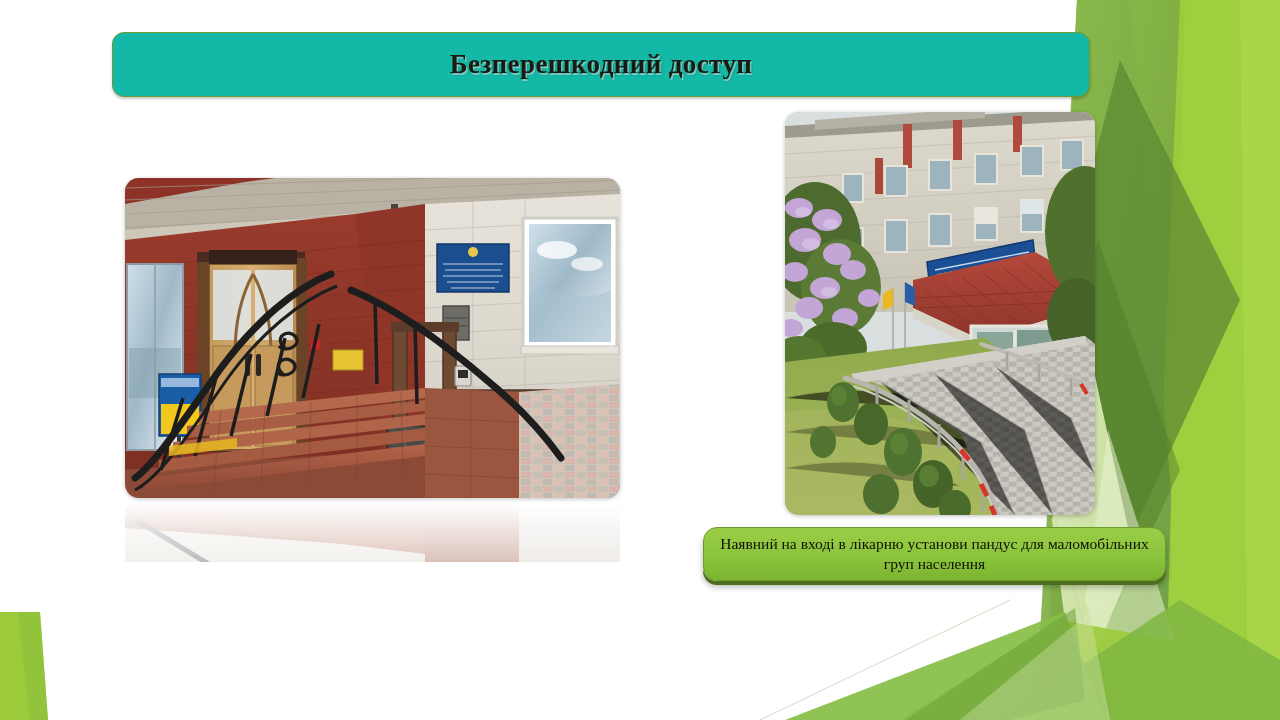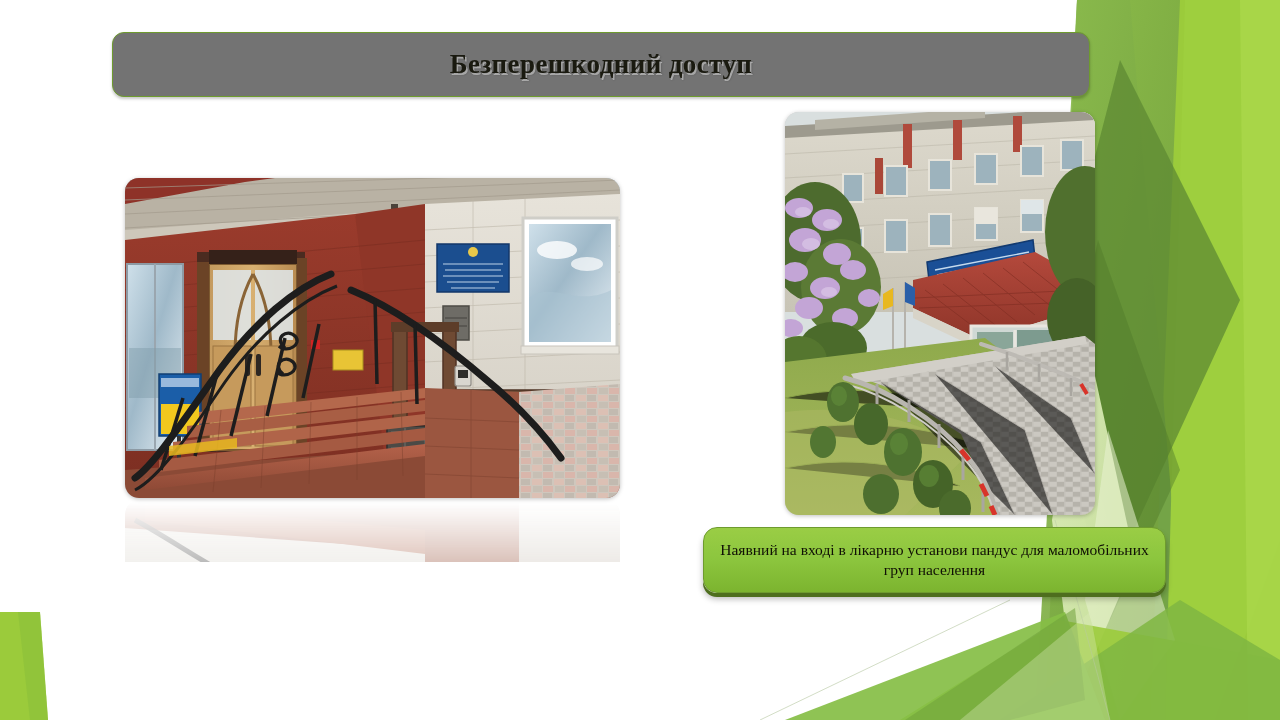--- a/index.html
+++ b/index.html
@@ -20,21 +20,21 @@
 
   
   .bg-layer { position:absolute; inset:0; pointer-events:none; }
   .bg-layer svg { display:block; width:1280px; height:720px; }
 
   
   #title-bar {
     position:absolute;
     left:112px; top:32px;
     width:978px; height:65px;
-    background:#737373;
+    background:#14b8a6;
     border:1.5px solid #6E9B2E;
     border-radius:12px;
     box-shadow:0 2px 3px rgba(0,0,0,.22);
     display:flex; align-items:center; justify-content:center;
   }
   #title-text {
     font-size:27px;
     font-weight:bold;
     color:#1a1a10;
     letter-spacing:.4px;
@@ -88,21 +88,21 @@
     padding:6px 14px;
   }
   .caption-text {
     font-size:15.5px;
     line-height:1.32;
     color:#101005;
     font-family:"Liberation Serif", serif;
   }
 
   #caption-left { left:128px; top:530px; width:490px; height:66px; }
-  #caption-right { left:703px; top:527px; width:463px; height:66px; }
+  #caption-right { left:703px; top:527px; width:463px; height:54px; }
 </style>
 </head>
 <body>
 
 <div id="slide">
 
   <div class="bg-layer">
     <svg viewBox="0 0 1280 720" xmlns="http://www.w3.org/2000/svg">
       <defs>
         <linearGradient id="gA" x1="0" y1="0" x2="1" y2="1">

